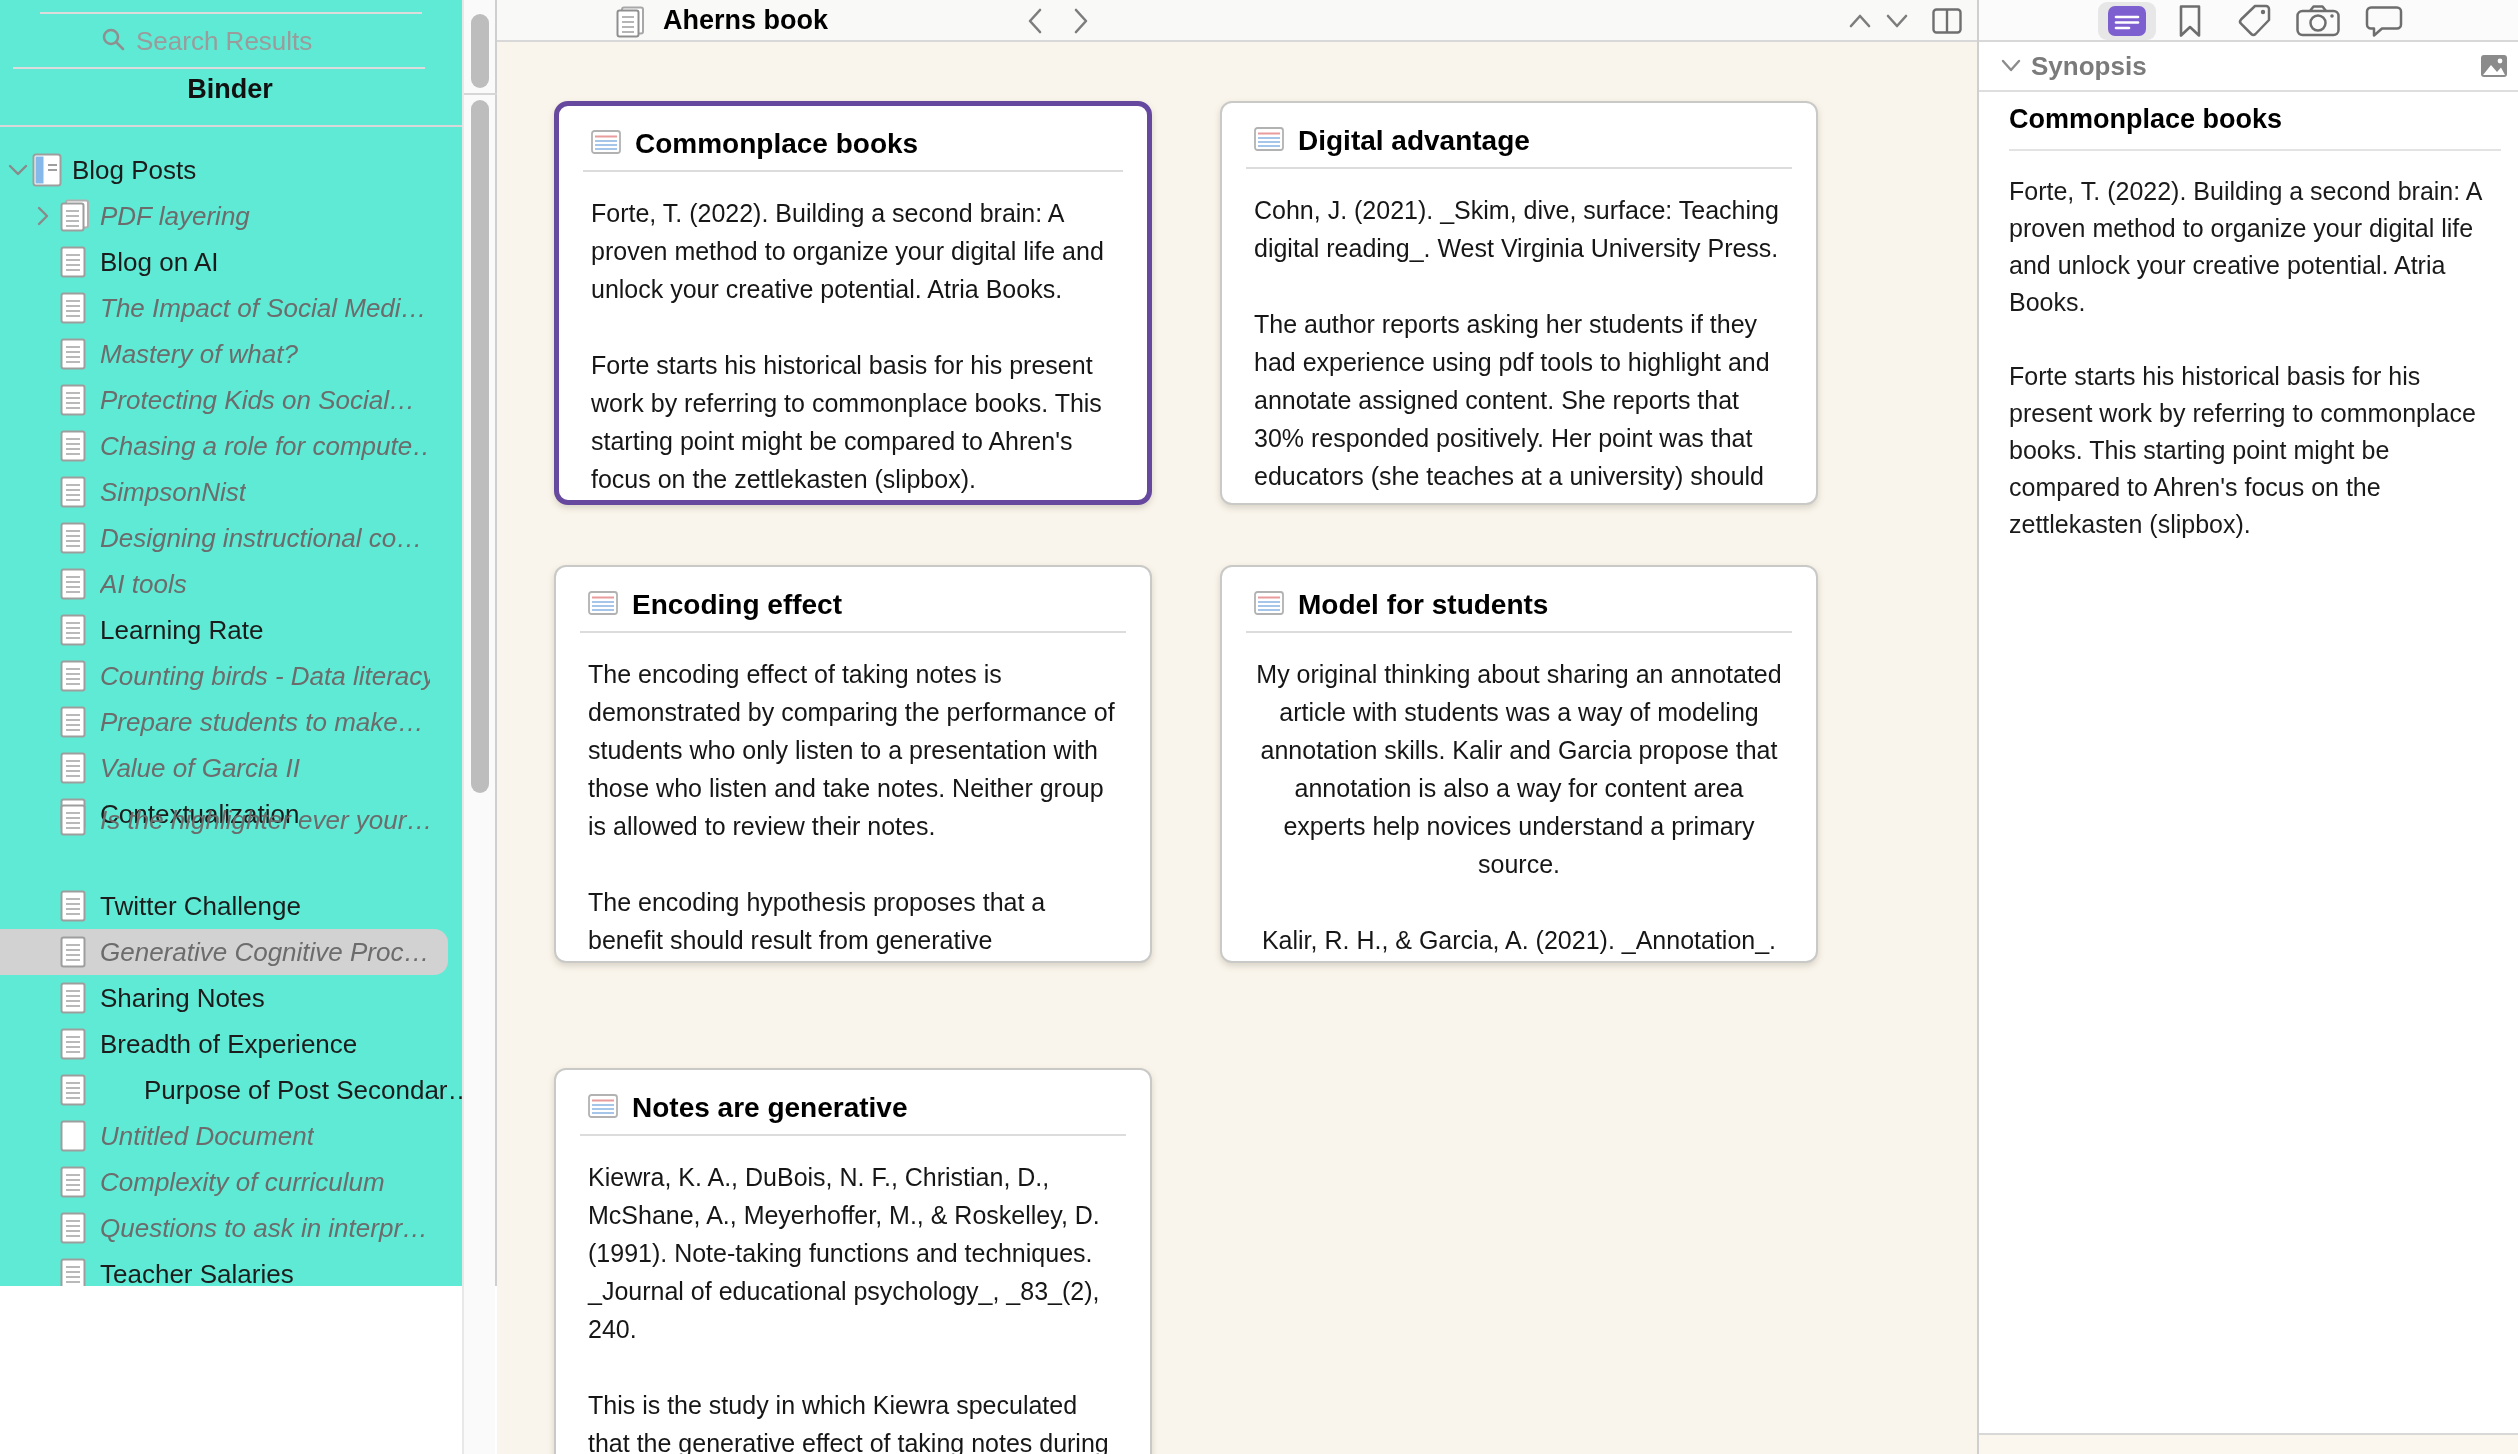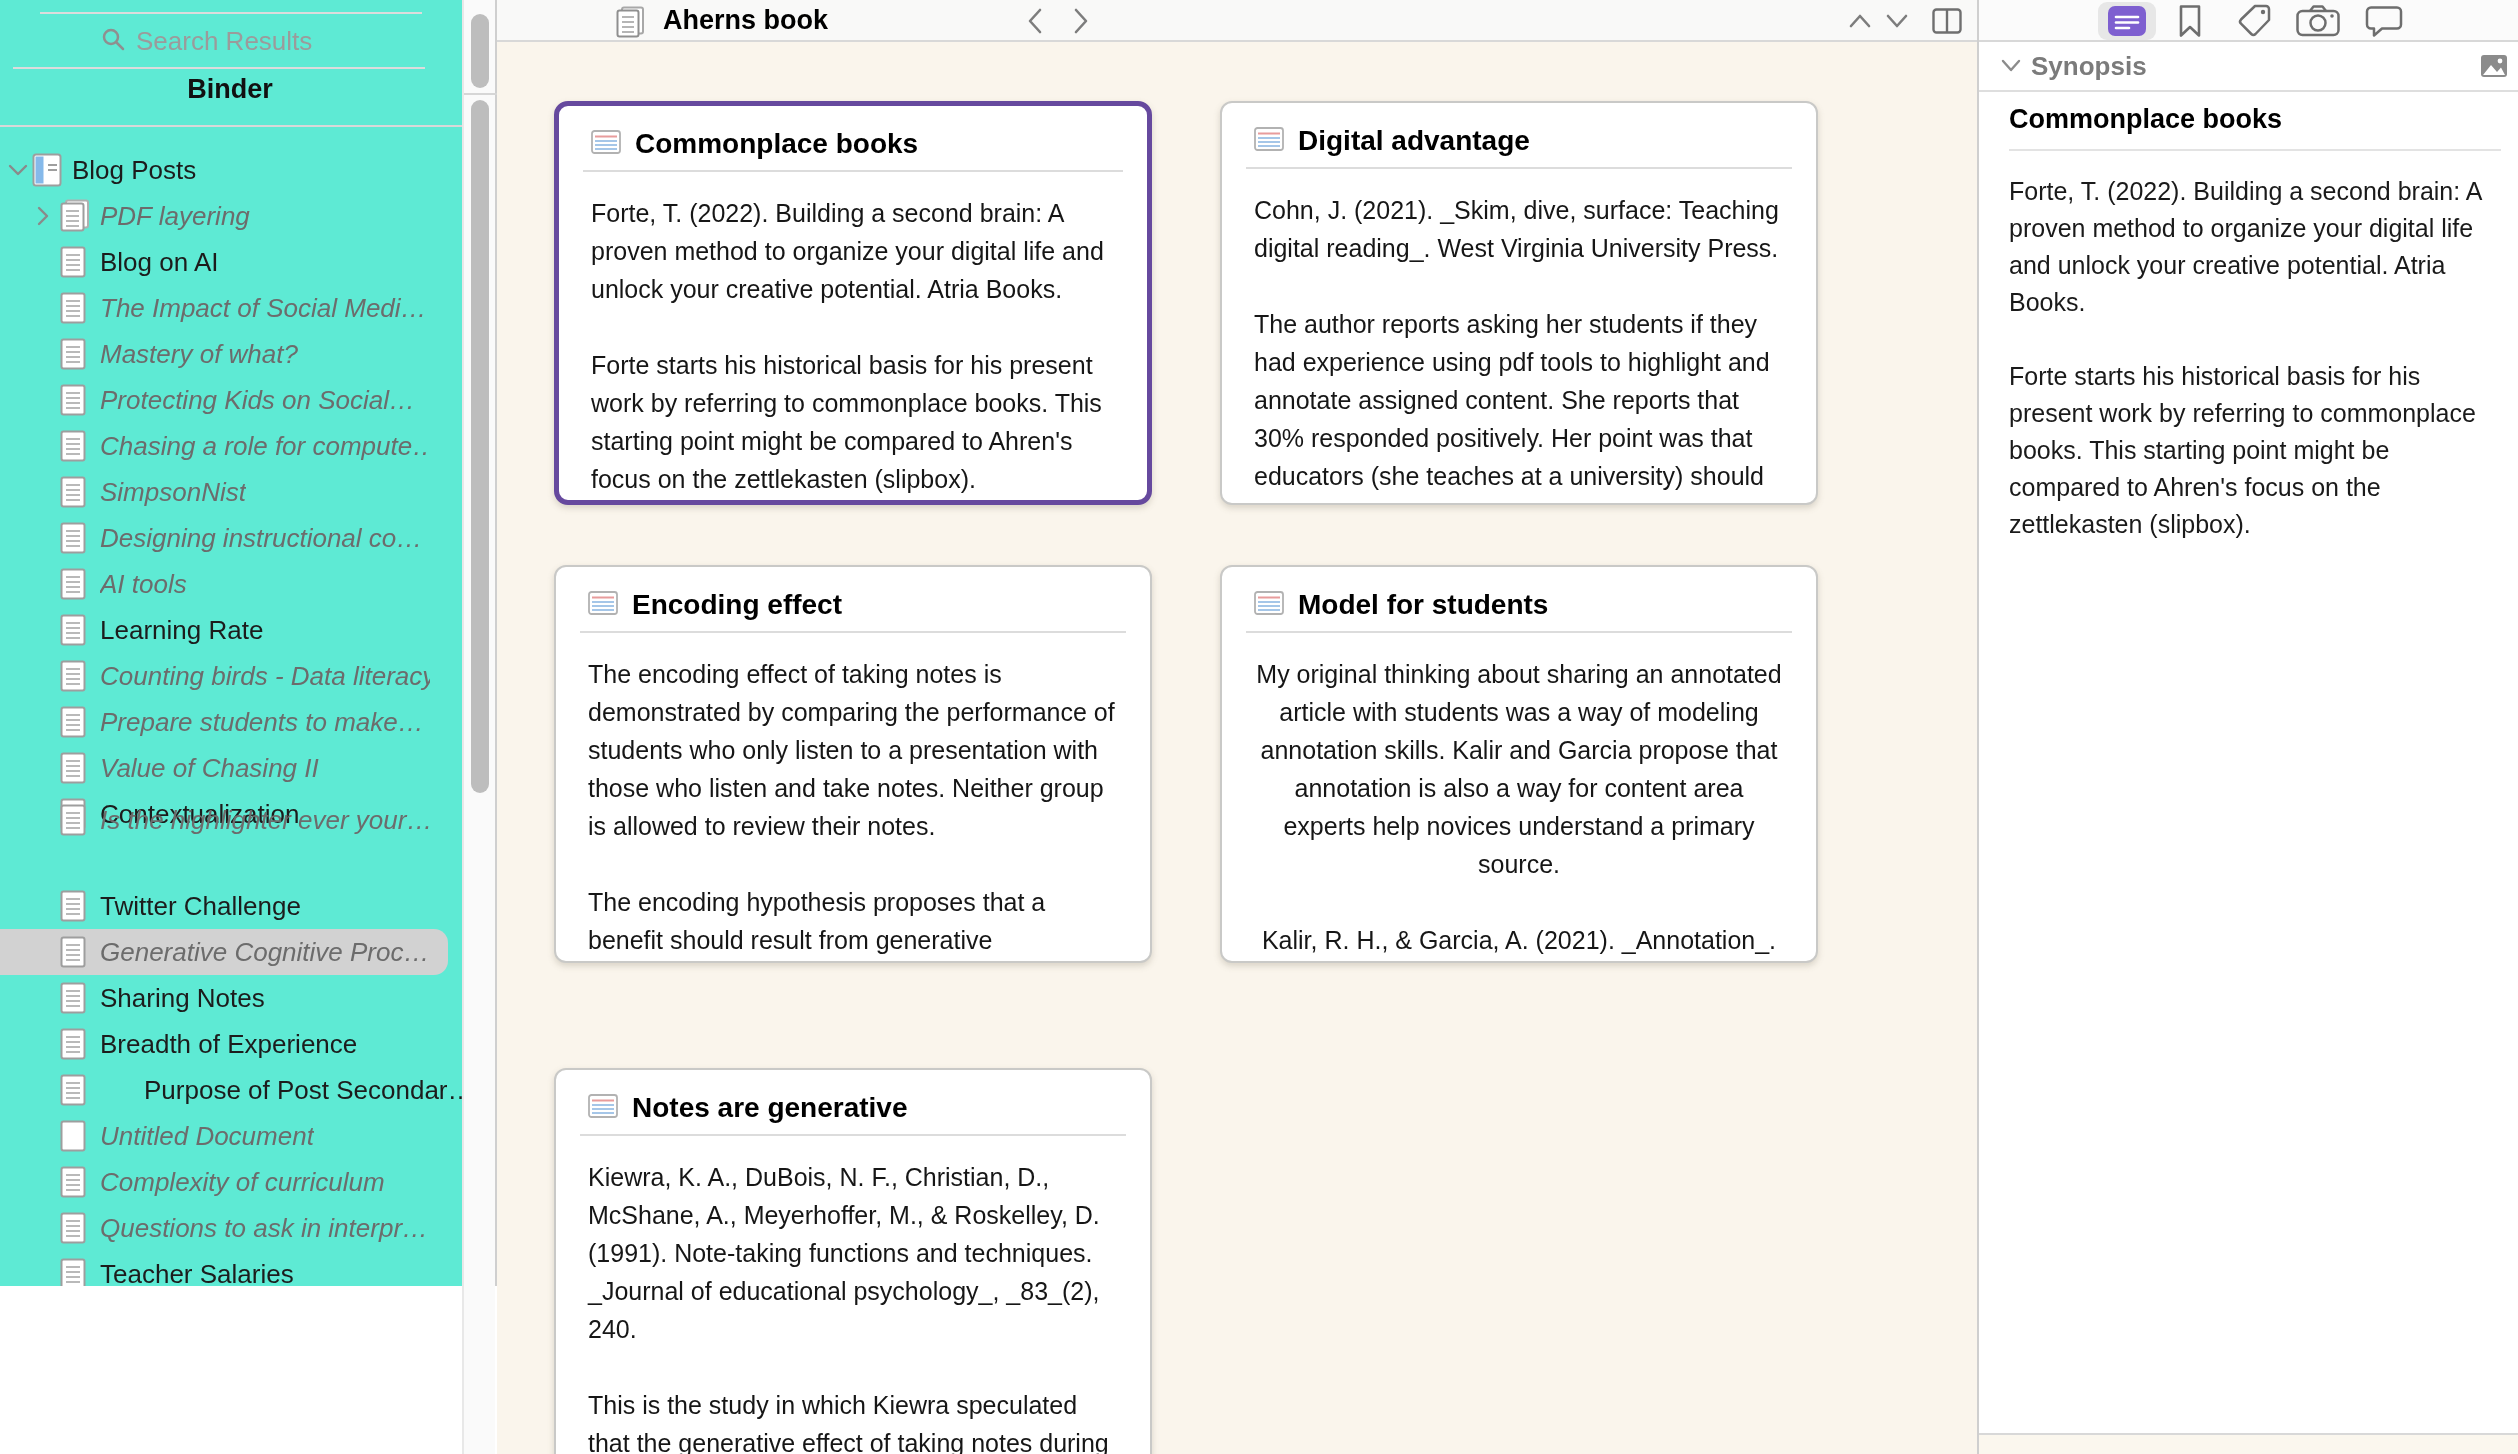--- a/index.html
+++ b/index.html
@@ -276,21 +276,21 @@
             <svg width="26" height="32" viewBox="0 0 26 32">
               <rect x="1.5" y="1.5" width="23" height="29" rx="2" fill="#fff" stroke="#9e9e9e" stroke-width="2"></rect>
               <g stroke="#b9b9b9" stroke-width="2">
                 <line x1="6" y1="9" x2="20" y2="9"></line>
                 <line x1="6" y1="14" x2="20" y2="14"></line>
                 <line x1="6" y1="19" x2="20" y2="19"></line>
                 <line x1="6" y1="24" x2="20" y2="24"></line>
               </g>
             </svg>
           </span>
-          <span class="b-label italic" style="left: 100px;">Value of Chasing II</span>
+          <span class="b-label italic" style="left: 100px;">Value of Garcia II</span>
         </div>
         <div class="b-row" style="top: 644px;">
           <span class="b-icon" style="left: 60px;">
             <svg width="26" height="32" viewBox="0 0 26 32">
               <rect x="1.5" y="1.5" width="23" height="29" rx="2" fill="#fff" stroke="#9e9e9e" stroke-width="2"></rect>
               <g stroke="#b9b9b9" stroke-width="2">
                 <line x1="6" y1="9" x2="20" y2="9"></line>
                 <line x1="6" y1="14" x2="20" y2="14"></line>
                 <line x1="6" y1="19" x2="20" y2="19"></line>
                 <line x1="6" y1="24" x2="20" y2="24"></line>

